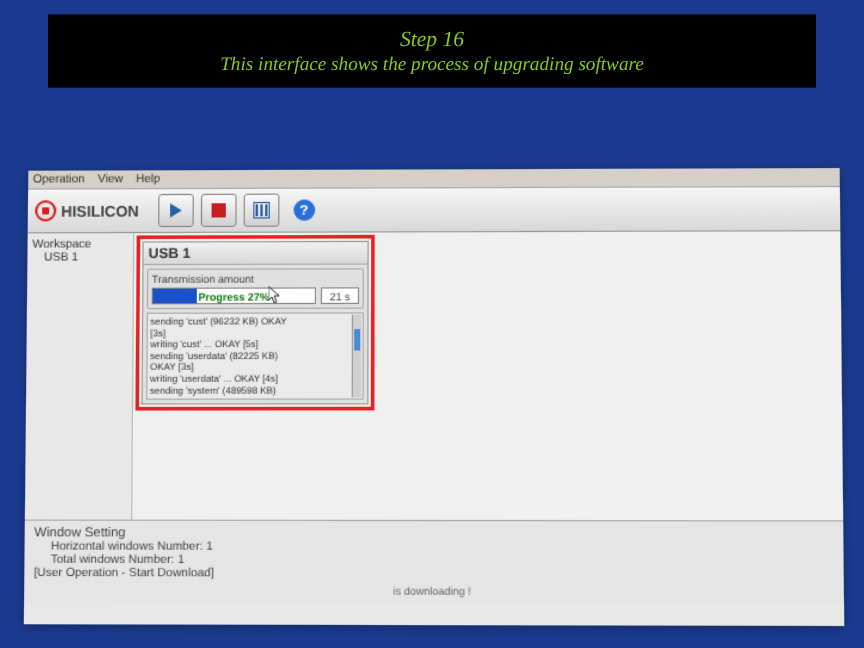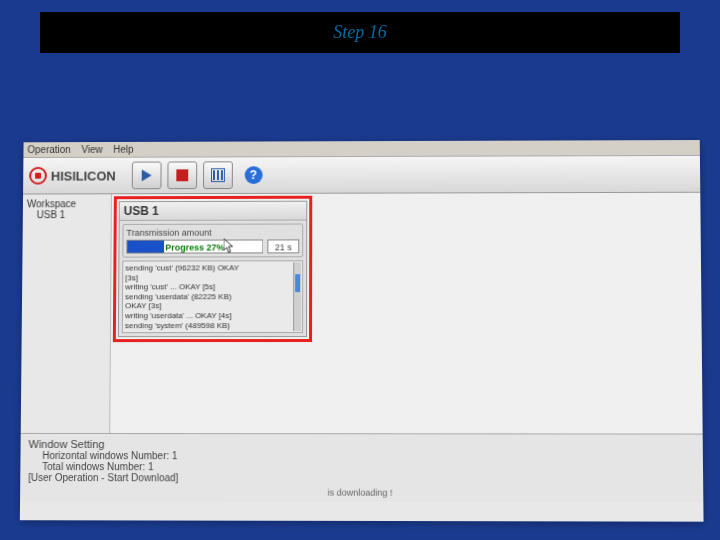--- a/index.html
+++ b/index.html
@@ -10,21 +10,21 @@
     font-family: Arial, sans-serif;
     overflow: hidden;
     position: relative;
   }
   .caption-box {
     position: absolute;
     top: 12px;
     left: 40px;
     right: 40px;
     background: #000;
-    color: #0369a1;
+    color: #84cc16;
     text-align: center;
     padding: 10px;
     font-style: italic;
     font-family: "Times New Roman", serif;
     font-size: 18px;
   }
   .caption-subtitle { font-size: 16px; margin-top: 2px; }
   .screenshot {
     position: absolute;
     top: 140px;
@@ -195,20 +195,21 @@
     width:12px; height:16px;
     pointer-events:none;
   }
   .cursor svg { width:100%; height:100%; }
 </style>
 </head>
 <body>
 
 <div class="caption-box">
   <div>Step 16</div>
+  <div class="caption-subtitle">This interface shows the process of upgrading software</div>
 </div>
 
 <div class="screenshot">
 
   <div class="menubar">
     <span>Operation</span>
     <span>View</span>
     <span>Help</span>
   </div>
 

